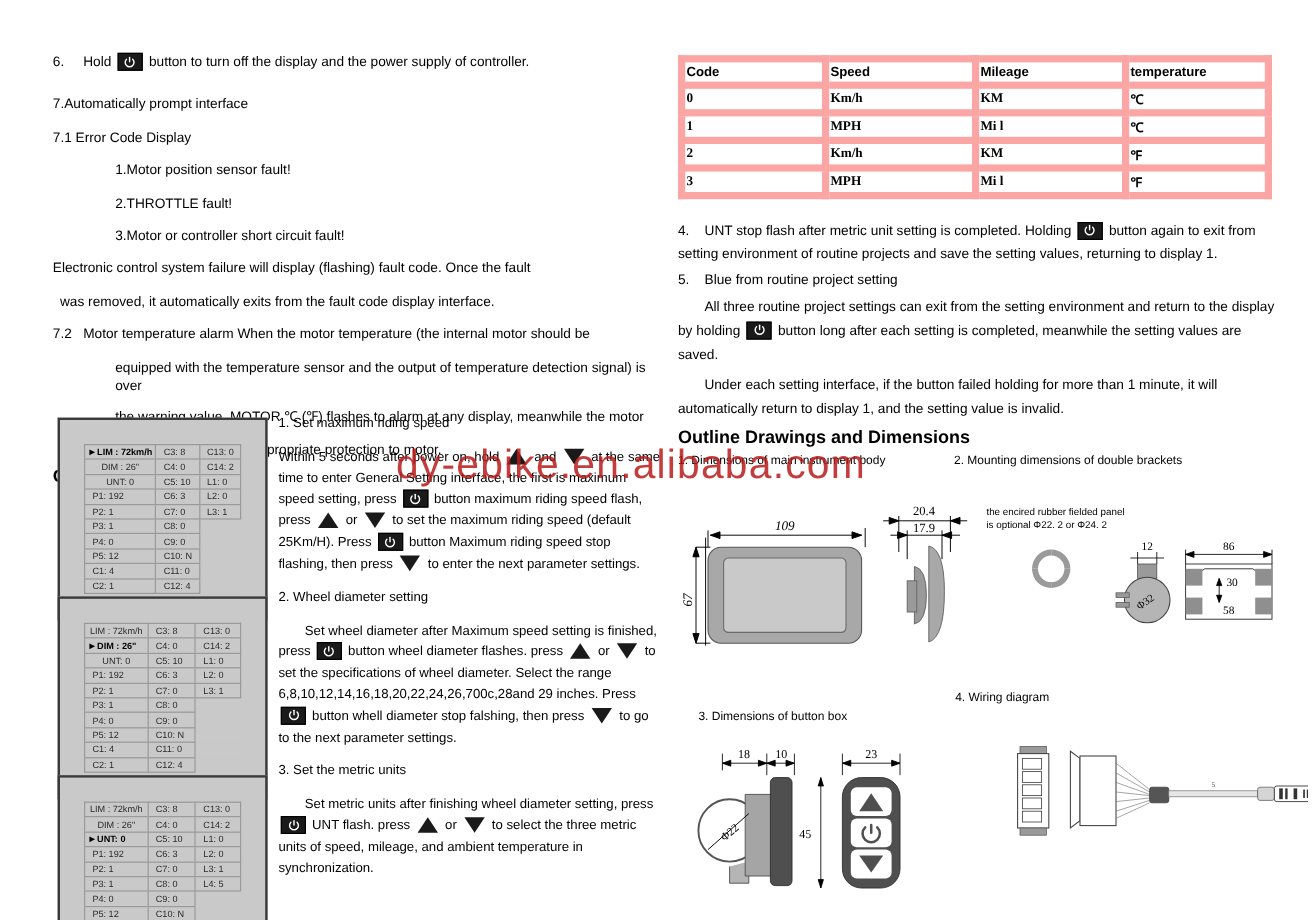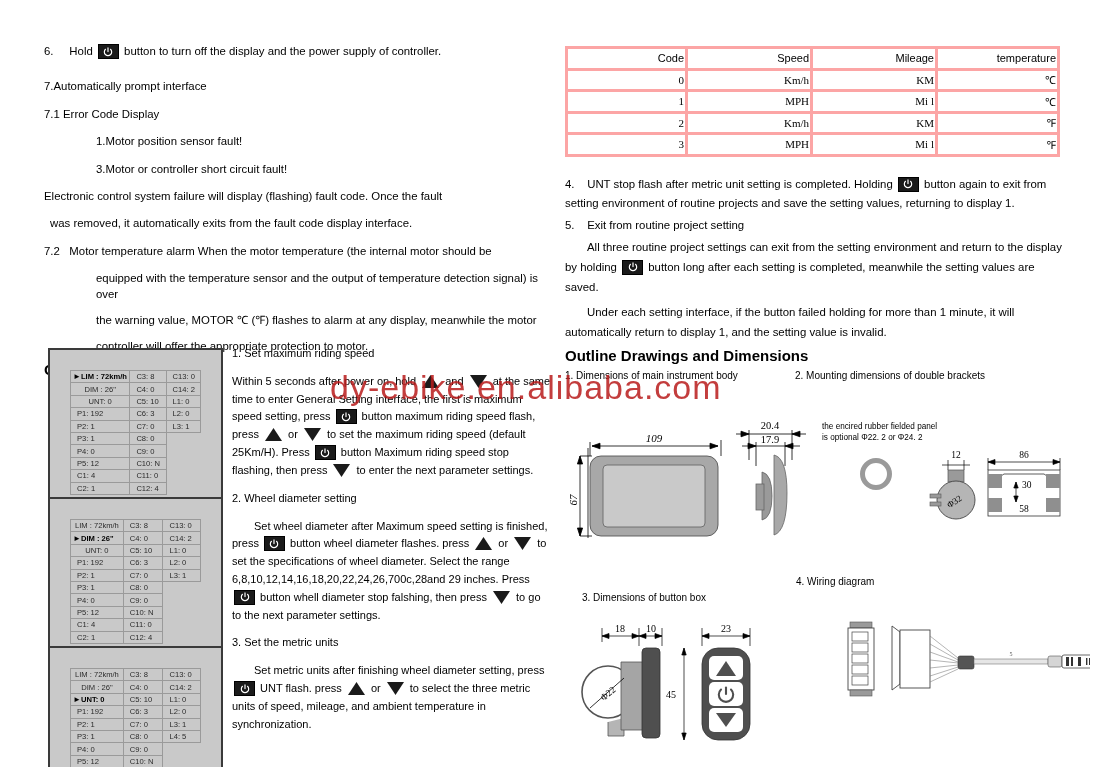--- a/index.html
+++ b/index.html
@@ -92,25 +92,25 @@
   .tbl-wrap-3 { position:absolute; left:48px; top:646px; }
 
   
   .mid { position:absolute; left:232px; top:345px; width:320px; }
   .mid p { margin:0 0 10px 0; font-size:11px; line-height:1.62; }
   .mid .ind { text-indent:22px; }
 
   
   .unit-table { border-collapse:collapse; width:495px; margin-top:2px; }
   .unit-table td, .unit-table th {
-    border:3px solid #fca5a5;
-    text-align:right;
+    border:6px solid #fca5a5;
+    text-align:left;
     font-size:11px;
     height:21.5px;
-    font-weight:normal;
+    font-weight:bold;
     font-family:"Liberation Sans", sans-serif;
   }
   .unit-table th { font-size:11px; }
   .unit-table td.mono { font-family:"Liberation Serif", serif; font-size:11px; }
 
   
   .draw-head { font-size:10px; margin:0 0 4px 0; }
   .dim { font-family:"Liberation Serif", serif; font-style:italic; font-size:11px; }
   .note-txt { font-size:8.2px; line-height:1.35; font-family:"Liberation Sans", sans-serif; }
   .wire-lbl {
@@ -142,20 +142,21 @@
             </g>
           </svg>
       </span>
       <span>button to turn off the display and the power supply of controller.</span>
     </p>
 
     <p class="t" style="margin-top:20px">7.Automatically prompt interface</p>
     <p class="t">7.1 Error Code Display</p>
 
     <p class="t ind2">1.Motor position sensor fault!</p>
+    <p class="t ind2">2.THROTTLE fault!</p>
     <p class="t ind2">3.Motor or controller short circuit fault!</p>
 
     <p class="t">Electronic control system failure will display (flashing) fault code. Once the fault</p>
     <p class="t" style="padding-left:6px">was removed, it automatically exits from the fault code display interface.</p>
 
     <p class="t">
       <span>7.2</span>
       &nbsp;
       <span>Motor temperature alarm When the motor temperature (the internal motor should be</span>
     </p>
@@ -515,21 +516,21 @@
               <path d="M6.4 6.1 A8 8 0 1 0 17.6 6.1"></path>
             </g>
           </svg>
       </span>
       <span>button again to   exit from setting environment of routine projects and save the setting values, returning to display 1.</span>
     </p>
 
     <p class="t" style="margin-bottom:4px">
       <span>5.</span>
       &nbsp;&nbsp;
-      <span>Exit from routine project setting</span>
+      <span>Blue from routine project setting</span>
     </p>
 
     <p class="t" style="line-height:1.75;text-indent:22px;margin-bottom:4px">
       <span>All three routine project settings can exit from the setting environment and return to the display by holding</span>
       <span class="key">
         <svg width="11" height="11" viewBox="0 0 24 24">
             <g fill="none" stroke="#fff" stroke-width="2.6" stroke-linecap="round">
               <path d="M12 3.2 L12 11"></path>
               <path d="M6.4 6.1 A8 8 0 1 0 17.6 6.1"></path>
             </g>

